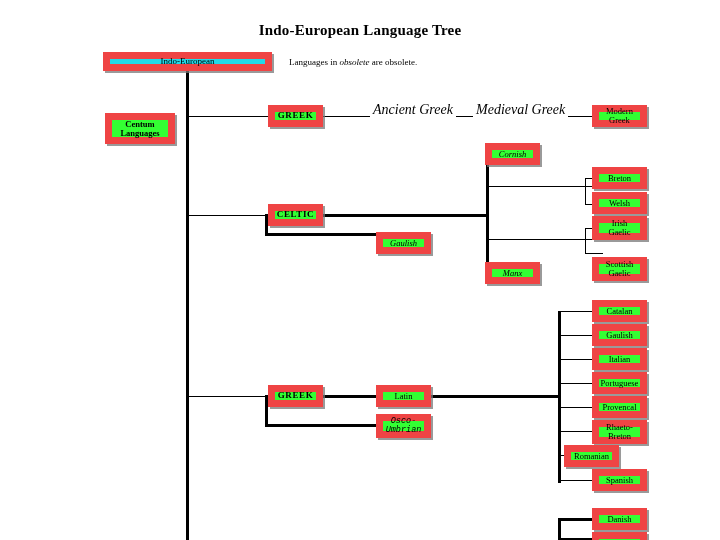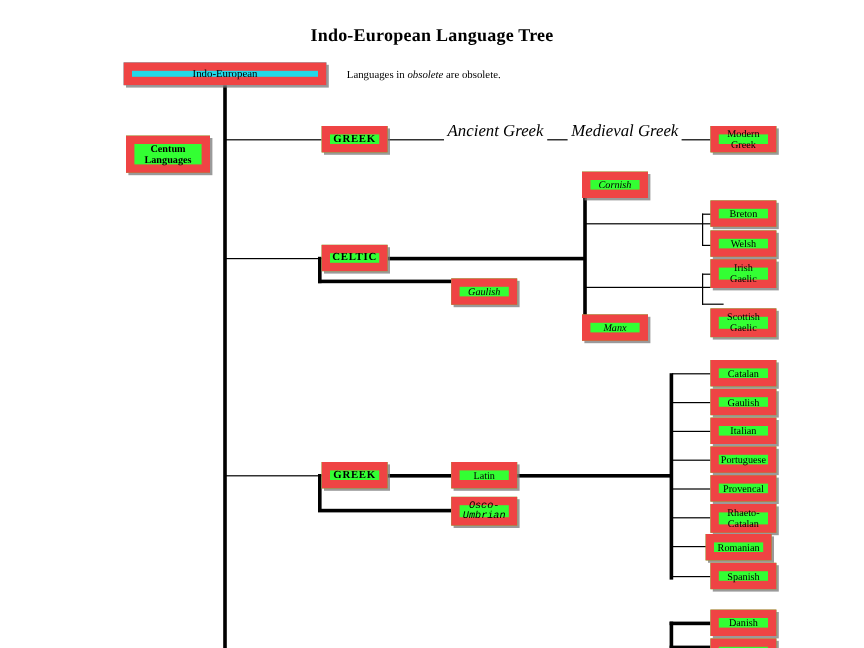--- a/index.html
+++ b/index.html
@@ -176,23 +176,23 @@
 
   <div class="box" style="left:592px;top:324px;width:55px;height:22px;">Gaulish</div>
 
   <div class="box" style="left:592px;top:348px;width:55px;height:22px;">Italian</div>
 
   <div class="box" style="left:592px;top:372px;width:55px;height:22px;">Portuguese</div>
 
   <div class="box" style="left:592px;top:396px;width:55px;height:22px;">Provencal</div>
 
   <div class="box" style="left:592px;top:420px;width:55px;height:24px;">Rhaeto-
-Catalan</div>
-
-  <div class="box" style="left:588px;top:445px;width:55px;height:22px;">Romanian</div>
+Breton</div>
+
+  <div class="box" style="left:564px;top:445px;width:55px;height:22px;">Romanian</div>
 
   <div class="box" style="left:592px;top:469px;width:55px;height:22px;">Spanish</div>
 
   <div class="box" style="left:592px;top:508px;width:55px;height:22px;">Danish</div>
 
   <div class="box" style="left:592px;top:532px;width:55px;height:22px;">Icelandic</div>
 
   <div class="linelabel" style="left:370px;top:102px;">Ancient Greek</div>
   <div class="linelabel" style="left:473px;top:102px;">Medieval Greek</div>
 

